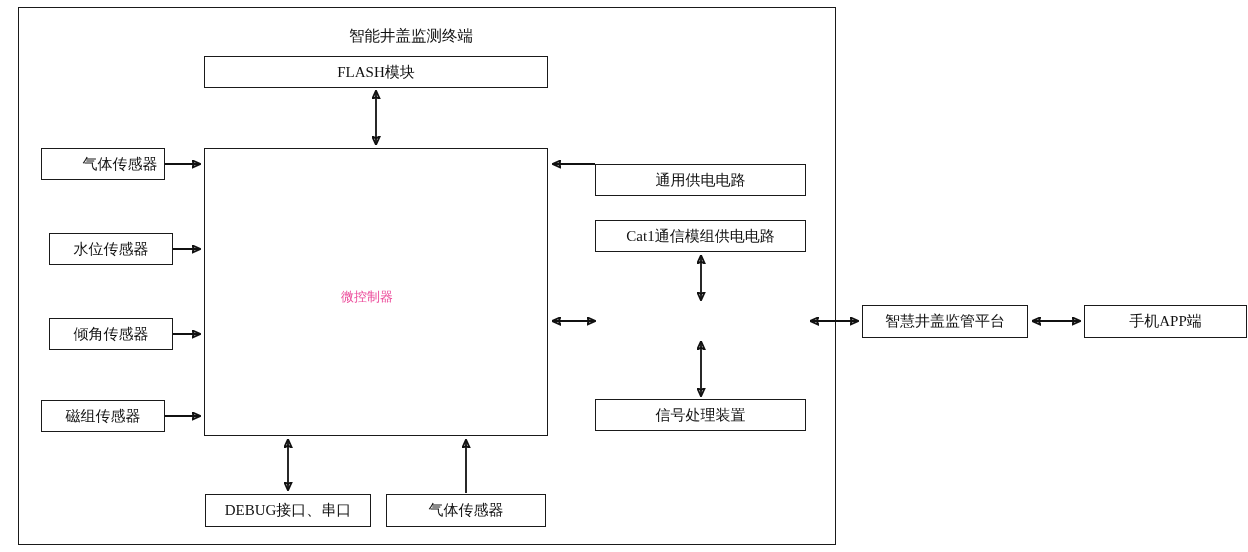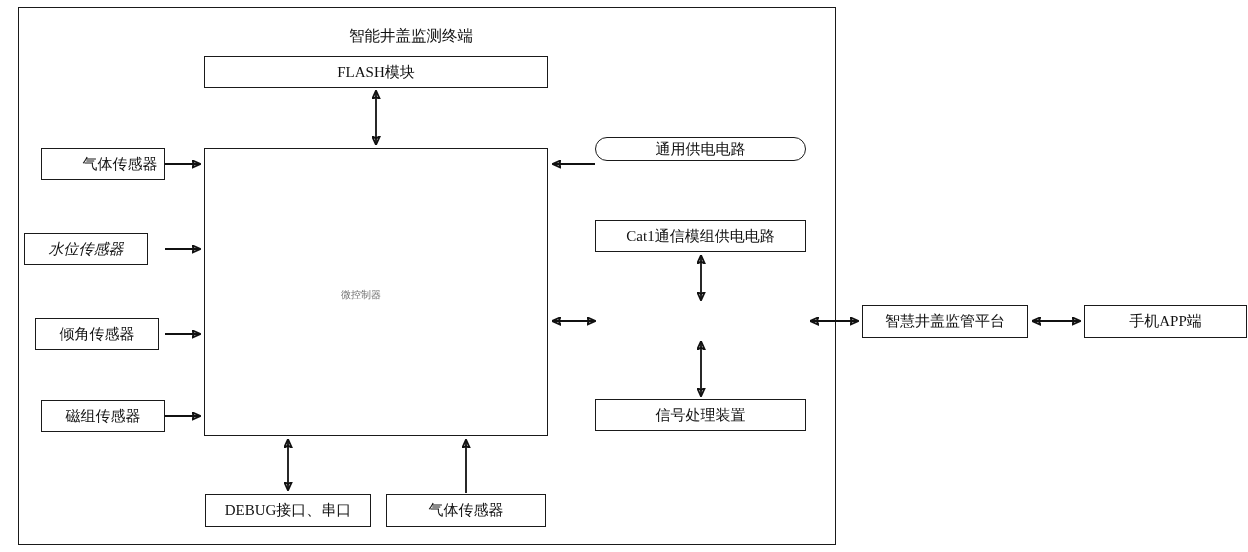--- a/index.html
+++ b/index.html
@@ -39,22 +39,22 @@
   }
   .title {
     position: absolute;
     color: #111111;
     font-size: 15.5px;
     white-space: nowrap;
     z-index: 3;
   }
   .mcu-label {
     position: absolute;
-    color: #737373;
-    font-size: 10px;
+    color: #ec4899;
+    font-size: 13px;
     white-space: nowrap;
     z-index: 4;
   }
   svg.links {
     position: absolute;
     left: 0;
     top: 0;
     width: 1248px;
     height: 552px;
     z-index: 2;
@@ -108,25 +108,25 @@
 
     <line x1="455" y1="493" x2="455" y2="440" marker-end="url(#ah)"></line>
   </svg>
 
   <div class="box" style="left:193px; top:56px; width:344px; height:32px;">FLASH模块</div>
 
   <div class="box" style="left:193px; top:148px; width:344px; height:288px;"></div>
   <div class="mcu-label" style="left:330px; top:288px;">微控制器</div>
 
   <div class="box" style="left:30px; top:148px; width:124px; height:32px;padding-left:34px;">气体传感器</div>
-  <div class="box" style="left:13px; top:233px; width:124px; height:32px;font-style:italic;">水位传感器</div>
-  <div class="box" style="left:24px; top:318px; width:124px; height:32px;">倾角传感器</div>
+  <div class="box" style="left:38px; top:233px; width:124px; height:32px;">水位传感器</div>
+  <div class="box" style="left:38px; top:318px; width:124px; height:32px;">倾角传感器</div>
   <div class="box" style="left:30px; top:400px; width:124px; height:32px;">磁组传感器</div>
 
-  <div class="box" style="left:584px; top:137px; width:211px; height:24px;border-radius:12px;">通用供电电路</div>
+  <div class="box" style="left:584px; top:164px; width:211px; height:32px;">通用供电电路</div>
   <div class="box" style="left:584px; top:220px; width:211px; height:32px;">Cat1通信模组供电电路</div>
   <div class="box" style="left:584px; top:399px; width:211px; height:32px;">信号处理装置</div>
 
   <div class="box" style="left:194px; top:494px; width:166px; height:33px;">DEBUG接口、串口</div>
   <div class="box" style="left:375px; top:494px; width:160px; height:33px;">气体传感器</div>
 
   <div class="box" style="left:851px; top:305px; width:166px; height:33px;">智慧井盖监管平台</div>
   <div class="box" style="left:1073px; top:305px; width:163px; height:33px;">手机APP端</div>
 
 </div>

